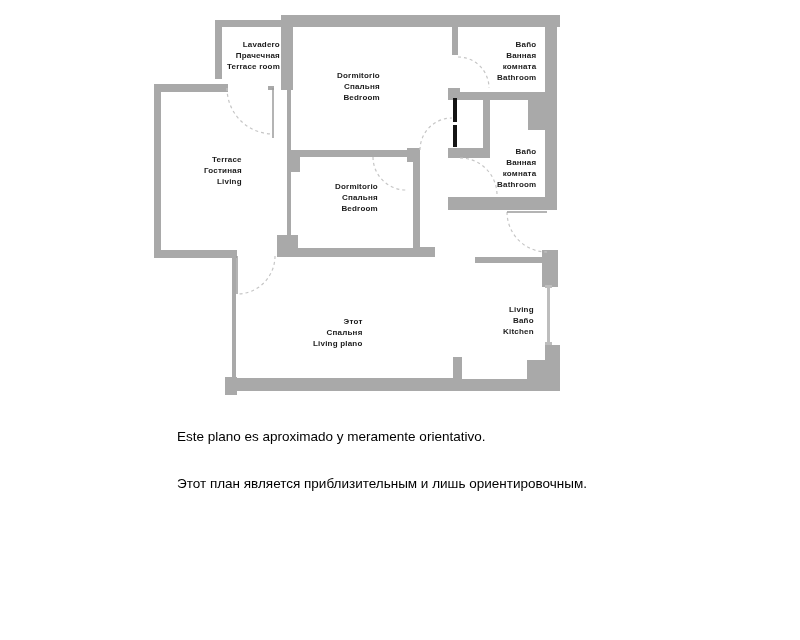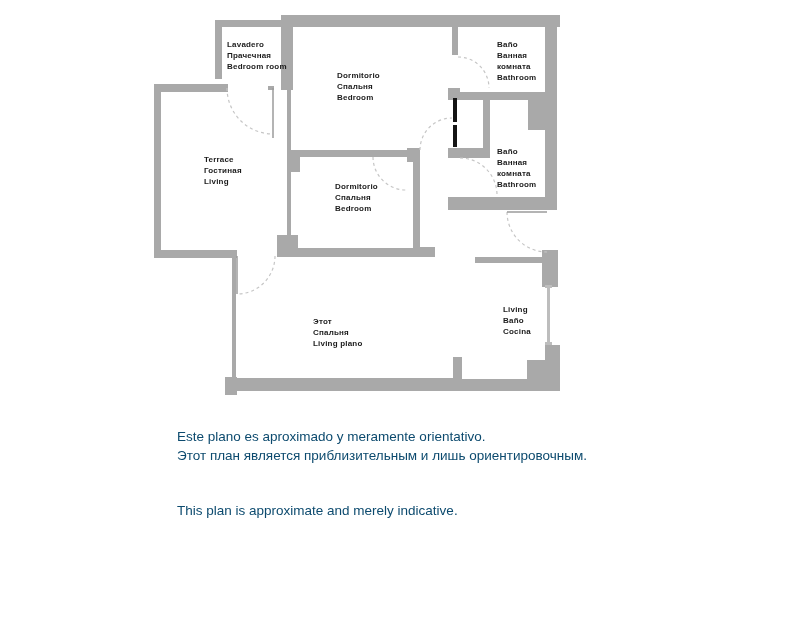--- a/index.html
+++ b/index.html
@@ -3,22 +3,22 @@
 <meta charset="utf-8">
 <style>
   html,body{margin:0;padding:0;background:#ffffff;}
   #stage{position:relative;width:800px;height:640px;background:#ffffff;overflow:hidden;
          font-family:"Liberation Sans",sans-serif;}
   .w{position:absolute;background:#a9a9a9;}
   .blk{position:absolute;background:#141414;}
   .win{position:absolute;background:#bdbdbd;}
   .room-label{position:absolute;font-size:8px;font-weight:bold;color:#1b1b1b;
               line-height:11px;letter-spacing:.2px;white-space:nowrap;}
-  .room-label span{display:block;}
-  .disclaimer{position:absolute;left:177px;font-size:13.5px;color:#0c4a6e;
+  .room-label span{display:block;text-align:right;}
+  .disclaimer{position:absolute;left:177px;font-size:13.5px;color:#000000;
               line-height:16px;white-space:nowrap;}
   svg.overlay{position:absolute;left:0;top:0;}
 </style>
 </head>
 <body>
 
 <div id="stage">
 
   <div class="w" style="left:282px;top:15px;width:278px;height:12px"></div>
   <div class="w" style="left:545px;top:27px;width:12px;height:183px"></div>
@@ -83,21 +83,21 @@
     <g fill="none" stroke="#9b9b9b" stroke-width="1.5">
       <line x1="273" y1="88" x2="273" y2="138"></line>
       <line x1="237" y1="256" x2="237" y2="294"></line>
       <line x1="507" y1="212" x2="547" y2="212"></line>
     </g>
   </svg>
 
   <div class="room-label" style="left:227px;top:39px">
     <span>Lavadero</span>
     <span>Прачечная</span>
-    <span>Bedroom room</span>
+    <span>Terrace room</span>
   </div>
 
   <div class="room-label" style="left:337px;top:70px">
     <span>Dormitorio</span>
     <span>Спальня</span>
     <span>Bedroom</span>
   </div>
 
   <div class="room-label" style="left:497px;top:39px">
     <span>Baño</span>
@@ -127,20 +127,19 @@
 
   <div class="room-label" style="left:313px;top:316px">
     <span>Этот</span>
     <span>Спальня</span>
     <span>Living plano</span>
   </div>
 
   <div class="room-label" style="left:503px;top:304px">
     <span>Living</span>
     <span>Baño</span>
-    <span>Cocina</span>
+    <span>Kitchen</span>
   </div>
 
   <div class="disclaimer" style="top:429px">Este plano es aproximado y meramente orientativo.</div>
-  <div class="disclaimer" style="top:448px">Этот план является приблизительным и лишь ориентировочным.</div>
-  <div class="disclaimer" style="top:503px">This plan is approximate and merely indicative.</div>
+  <div class="disclaimer" style="top:476px">Этот план является приблизительным и лишь ориентировочным.</div>
 
 </div>
 
 </body></html>

